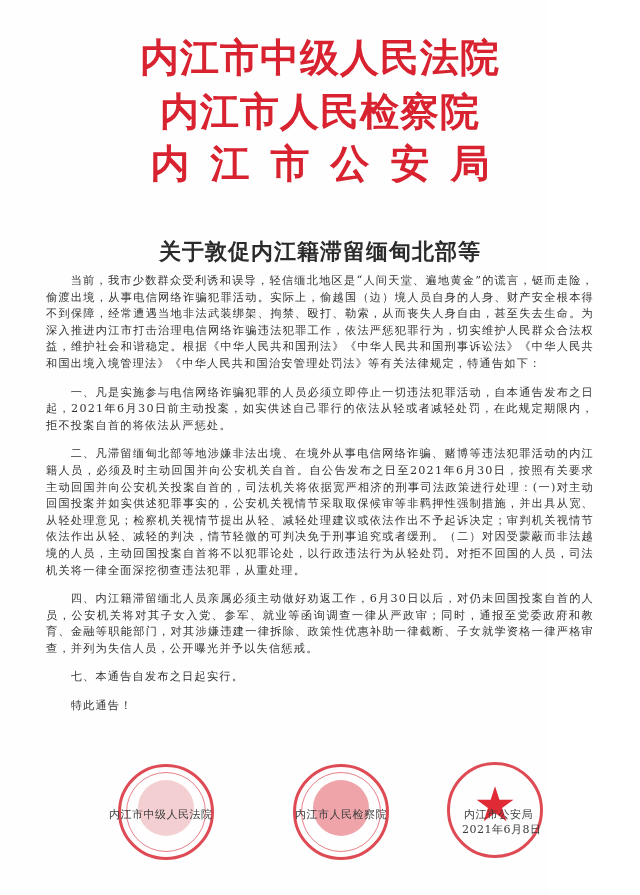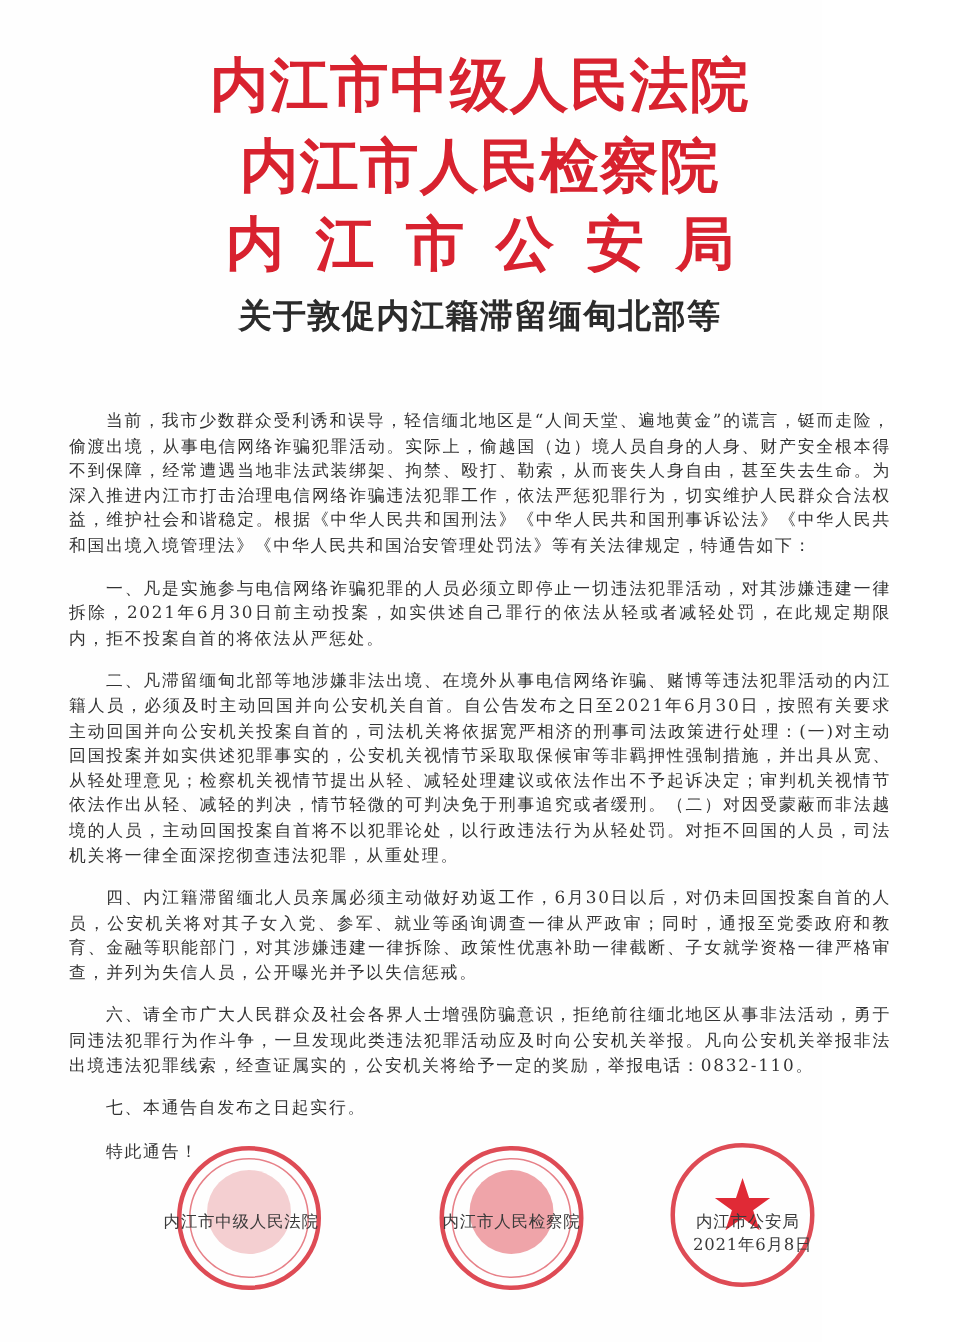--- a/index.html
+++ b/index.html
@@ -6,21 +6,21 @@
   body { width: 640px; height: 895px; position: relative; overflow: hidden; }
   .page { position: absolute; left: 0; top: 0; width: 548px; height: 895px; background: #fefefe; }
   .agency { position: absolute; left: 0; width: 640px; text-align: center;
     font-family: "DejaVu Serif", "Liberation Serif", serif; font-weight: bold;
     color: #d8222f; font-size: 39px; line-height: 46px; letter-spacing: 1px; }
   .agency.l1 { top: 34px; }
   .agency.l2 { top: 88px; }
   .agency.l3 { top: 140px; letter-spacing: 21px; padding-left: 21px; box-sizing: border-box; }
   .title { position: absolute; left: 0; width: 640px; text-align: center;
     font-family: "DejaVu Serif", "Liberation Serif", serif; font-weight: bold;
-    color: #2b2b2b; font-size: 22px; line-height: 30px; letter-spacing: 1px; }
+    color: #2b2b2b; font-size: 22px; line-height: 30px; letter-spacing: 1px; margin-top: 40px; }
   .title.t1 { top: 196px; }
   .title.t2 { top: 228px; }
   .body { position: absolute; left: 34px; top: 261px; width: 572px;
     font-family: "DejaVu Serif", "Liberation Serif", serif; color: #333333;
     font-size: 11.2px; line-height: 16.6px; text-align: justify; letter-spacing: 1.2px; }
   .body p { margin: 12px; text-indent: 2.2em; }
   .seals { position: absolute; left: 0; top: 770px; width: 640px; height: 125px; }
   .seal { position: absolute; border-radius: 50%; border: 3px solid #de4b55; box-sizing: border-box; }
   .seal .inner-ring { position: absolute; left: 5px; top: 5px; right: 5px; bottom: 5px;
     border-radius: 50%; border: 1px solid #e78088; }
@@ -38,24 +38,23 @@
 <div class="page">
 
   <div class="agency l1">内江市中级人民法院</div>
   <div class="agency l2">内江市人民检察院</div>
   <div class="agency l3">内江市公安局</div>
 
   <div class="title t1">关于敦促内江籍滞留缅甸北部等</div>
 
   <div class="body">
     <p>当前，我市少数群众受利诱和误导，轻信缅北地区是“人间天堂、遍地黄金”的谎言，铤而走险，偷渡出境，从事电信网络诈骗犯罪活动。实际上，偷越国（边）境人员自身的人身、财产安全根本得不到保障，经常遭遇当地非法武装绑架、拘禁、殴打、勒索，从而丧失人身自由，甚至失去生命。为深入推进内江市打击治理电信网络诈骗违法犯罪工作，依法严惩犯罪行为，切实维护人民群众合法权益，维护社会和谐稳定。根据《中华人民共和国刑法》《中华人民共和国刑事诉讼法》《中华人民共和国出境入境管理法》《中华人民共和国治安管理处罚法》等有关法律规定，特通告如下：</p>
-    <p>一、凡是实施参与电信网络诈骗犯罪的人员必须立即停止一切违法犯罪活动，对其涉嫌违建一律拆除，2021年6月30日前主动投案，如实供述自己罪行的依法从轻或者减轻处罚，在此规定期限内，拒不投案自首的将依法从严惩处。</p>
+    <p>一、凡是实施参与电信网络诈骗犯罪的人员必须立即停止一切违法犯罪活动，自本通告发布之日起，2021年6月30日前主动投案，如实供述自己罪行的依法从轻或者减轻处罚，在此规定期限内，拒不投案自首的将依法从严惩处。</p>
     <p>二、凡滞留缅甸北部等地涉嫌非法出境、在境外从事电信网络诈骗、赌博等违法犯罪活动的内江籍人员，必须及时主动回国并向公安机关自首。自公告发布之日至2021年6月30日，按照有关要求主动回国并向公安机关投案自首的，司法机关将依据宽严相济的刑事司法政策进行处理：(一)对主动回国投案并如实供述犯罪事实的，公安机关视情节采取取保候审等非羁押性强制措施，并出具从宽、从轻处理意见；检察机关视情节提出从轻、减轻处理建议或依法作出不予起诉决定；审判机关视情节依法作出从轻、减轻的判决，情节轻微的可判决免于刑事追究或者缓刑。（二）对因受蒙蔽而非法越境的人员，主动回国投案自首将不以犯罪论处，以行政违法行为从轻处罚。对拒不回国的人员，司法机关将一律全面深挖彻查违法犯罪，从重处理。</p>
     <p>四、内江籍滞留缅北人员亲属必须主动做好劝返工作，6月30日以后，对仍未回国投案自首的人员，公安机关将对其子女入党、参军、就业等函询调查一律从严政审；同时，通报至党委政府和教育、金融等职能部门，对其涉嫌违建一律拆除、政策性优惠补助一律截断、子女就学资格一律严格审查，并列为失信人员，公开曝光并予以失信惩戒。</p>
-    <p>六、请全市广大人民群众及社会各界人士增强防骗意识，拒绝前往缅北地区从事非法活动，勇于同违法犯罪行为作斗争，一旦发现此类违法犯罪活动应及时向公安机关举报。凡向公安机关举报非法出境违法犯罪线索，经查证属实的，公安机关将给予一定的奖励，举报电话：0832-110。</p>
     <p>七、本通告自发布之日起实行。</p>
     <p>特此通告！</p>
   </div>
 
   <div class="seals">
 
     <div class="seal" style="left:118px; top:-6px; width:96px; height:96px;">
       <div class="inner-ring"></div>
       <div class="emblem light"></div>
     </div>

